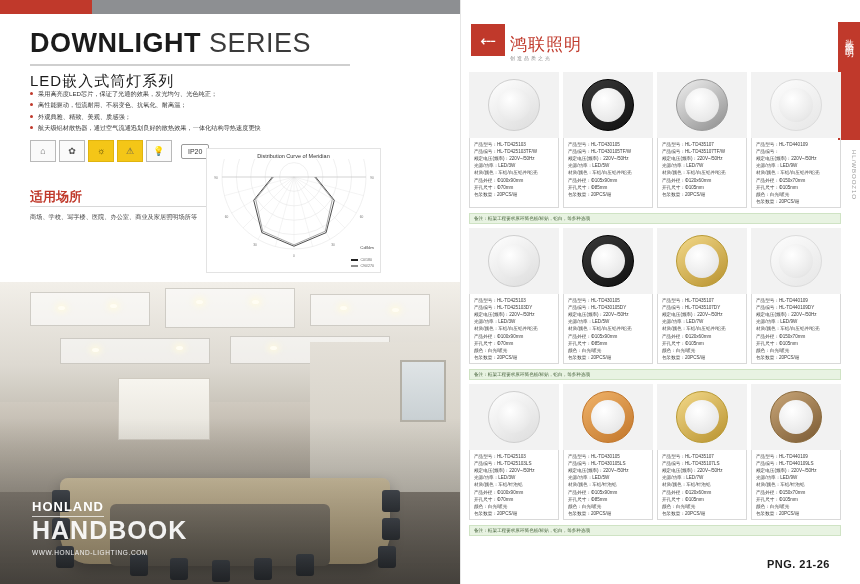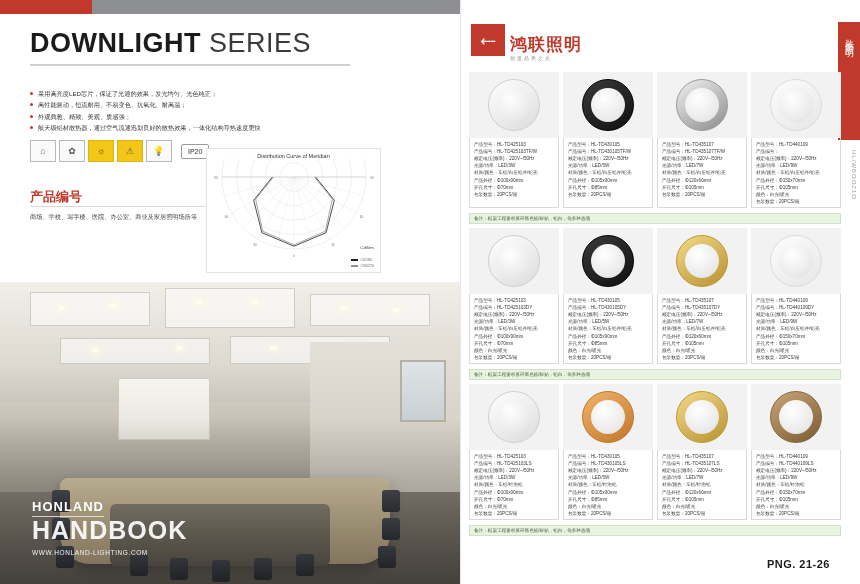--- a/index.html
+++ b/index.html
@@ -182,21 +182,21 @@
     position:absolute; left:10px; top:22px; width:172px; height:36px;
     display:flex; align-items:center; gap:5px;
   }
   .logo-mark {
     width:34px; height:32px; background:#c0392b; color:#fff;
     display:flex; align-items:center; justify-content:center;
     font-size:7px; font-weight:bold; flex-direction:column; line-height:1.1;
   }
   .logo-mark .swoosh { font-size:14px; line-height:1; }
   .logo-text .cn {
-    font-size:17px; font-weight:bold; color:#c0392b; letter-spacing:1px; line-height:1;margin-top:16px;
+    font-size:17px; font-weight:normal; color:#c0392b; letter-spacing:1px; line-height:1;margin-top:16px;
   }
   .logo-text .tag { font-size:5px; color:#8a8a8a; letter-spacing:2px; margin-top:2px; }
 
   .side-tab {
     position:absolute; right:0; top:22px; width:22px; height:118px;
     background:#c0392b;
   }
   .side-tab span {
     position:absolute; left:50%; top:10px; transform:translateX(-50%);
     writing-mode:vertical-rl; color:#fff; font-size:9px; letter-spacing:3px;
@@ -246,20 +246,21 @@
   <div class="left-page">
     <div class="left-topbar"></div>
     <div class="left-topbar-accent"></div>
 
     <div class="title-block">
       <div class="main-title">
         <span>DOWNLIGHT</span>
         <span class="light">SERIES</span>
       </div>
       <div class="title-rule"></div>
+      <div class="sub-title">LED嵌入式筒灯系列</div>
     </div>
 
     <div class="bullets">
       <ul id="bullet-list">
           <li>采用高亮度LED芯片，保证了光通的效果，发光均匀、光色纯正；</li>
           <li>高性能驱动，恒流耐用、不易变色、抗氧化、耐高温；</li>
           <li>外观典雅、精致、美观、质感强；</li>
           <li>航天级铝材散热器，通过空气流通迅划良好的散热效果，一体化结构导热速度更快</li>
         </ul>
     </div>
@@ -276,21 +277,21 @@
         </div>
       <div class="cert-icon warn">
           <span class="glyph">⚠</span>
         </div>
       <div class="cert-icon">
           <span class="glyph">💡</span>
         </div>
       <div class="ip-badge">IP20</div>
     </div>
 
-    <div class="scene-title">产品编号</div>
+    <div class="scene-title">适用场所</div>
     <div class="scene-rule"></div>
     <div class="scene-text">商场、学校、写字楼、医院、办公室、商业及家居照明场所等</div>
 
     <div class="chart-card">
       <div class="chart-title">Distribution Curve of Meridian</div>
       <div class="polar-wrap">
         <svg id="polar-svg" width="175" height="100" viewBox="0 0 175 100">
             <circle cx="87" cy="18" r="14.4" fill="none" stroke="#d9d9d9" stroke-width="0.4"></circle>
             <circle cx="87" cy="18" r="28.8" fill="none" stroke="#d9d9d9" stroke-width="0.4"></circle>
             <circle cx="87" cy="18" r="43.199999999999996" fill="none" stroke="#d9d9d9" stroke-width="0.4"></circle>

